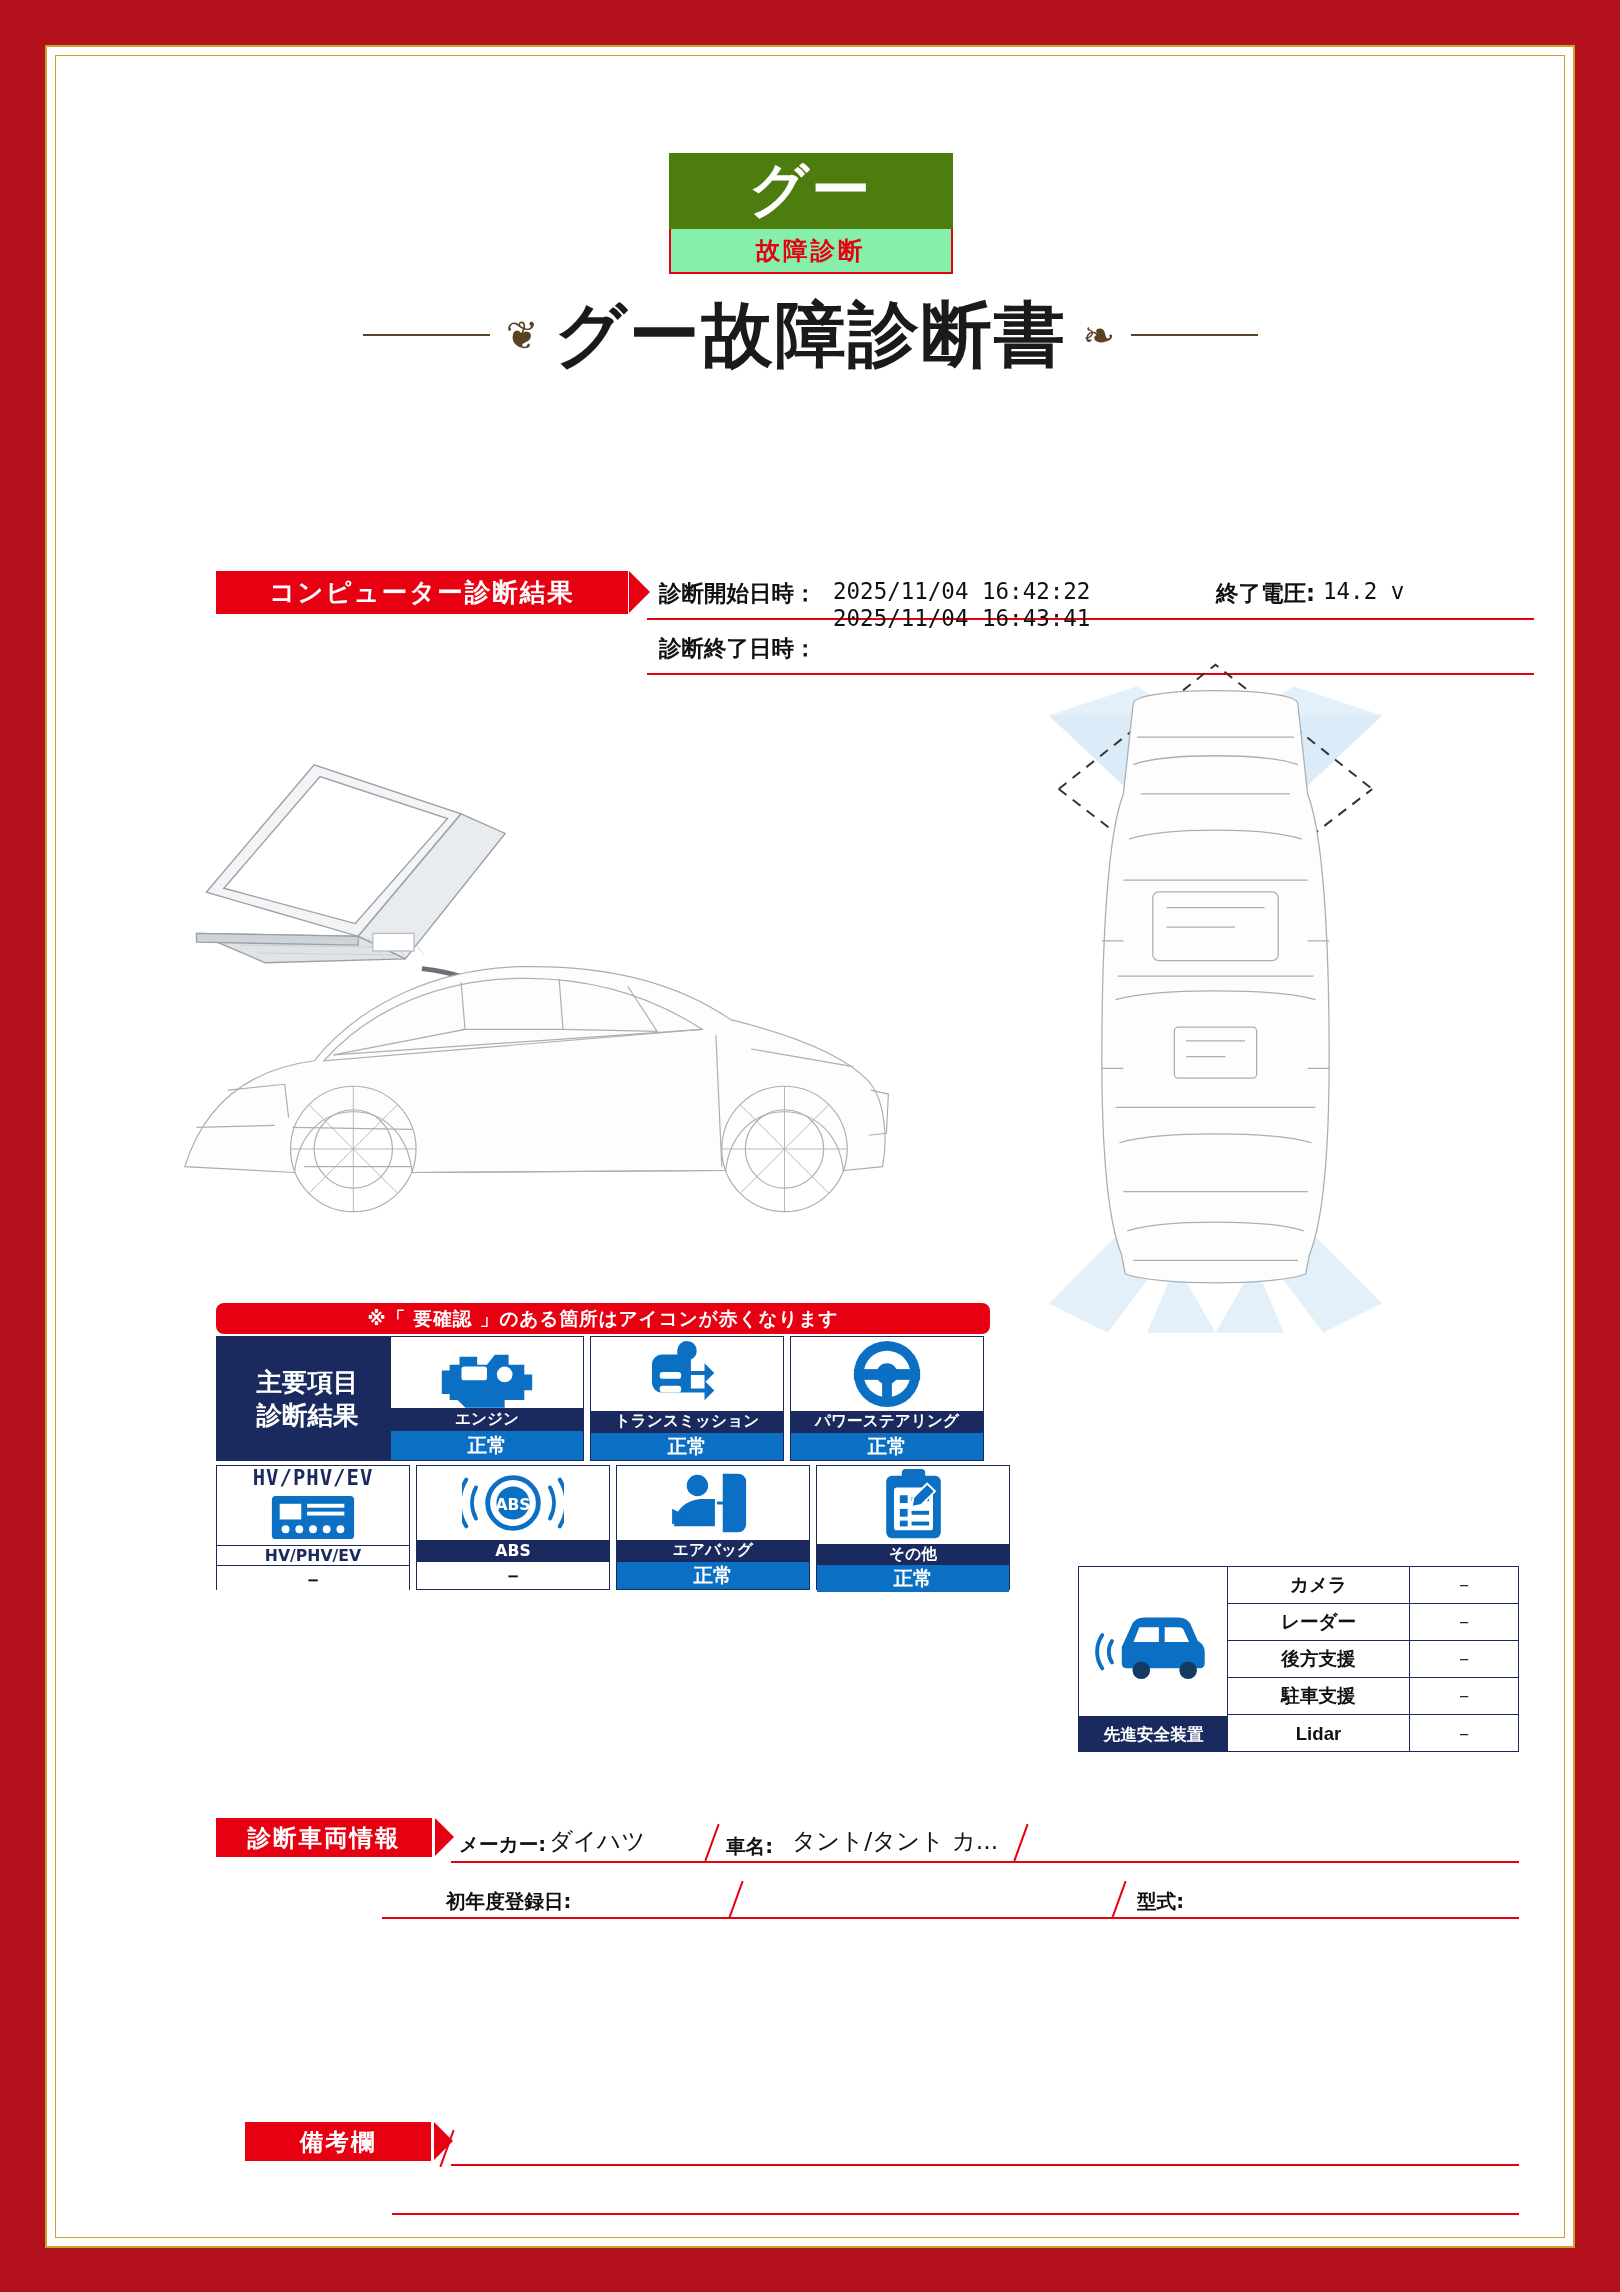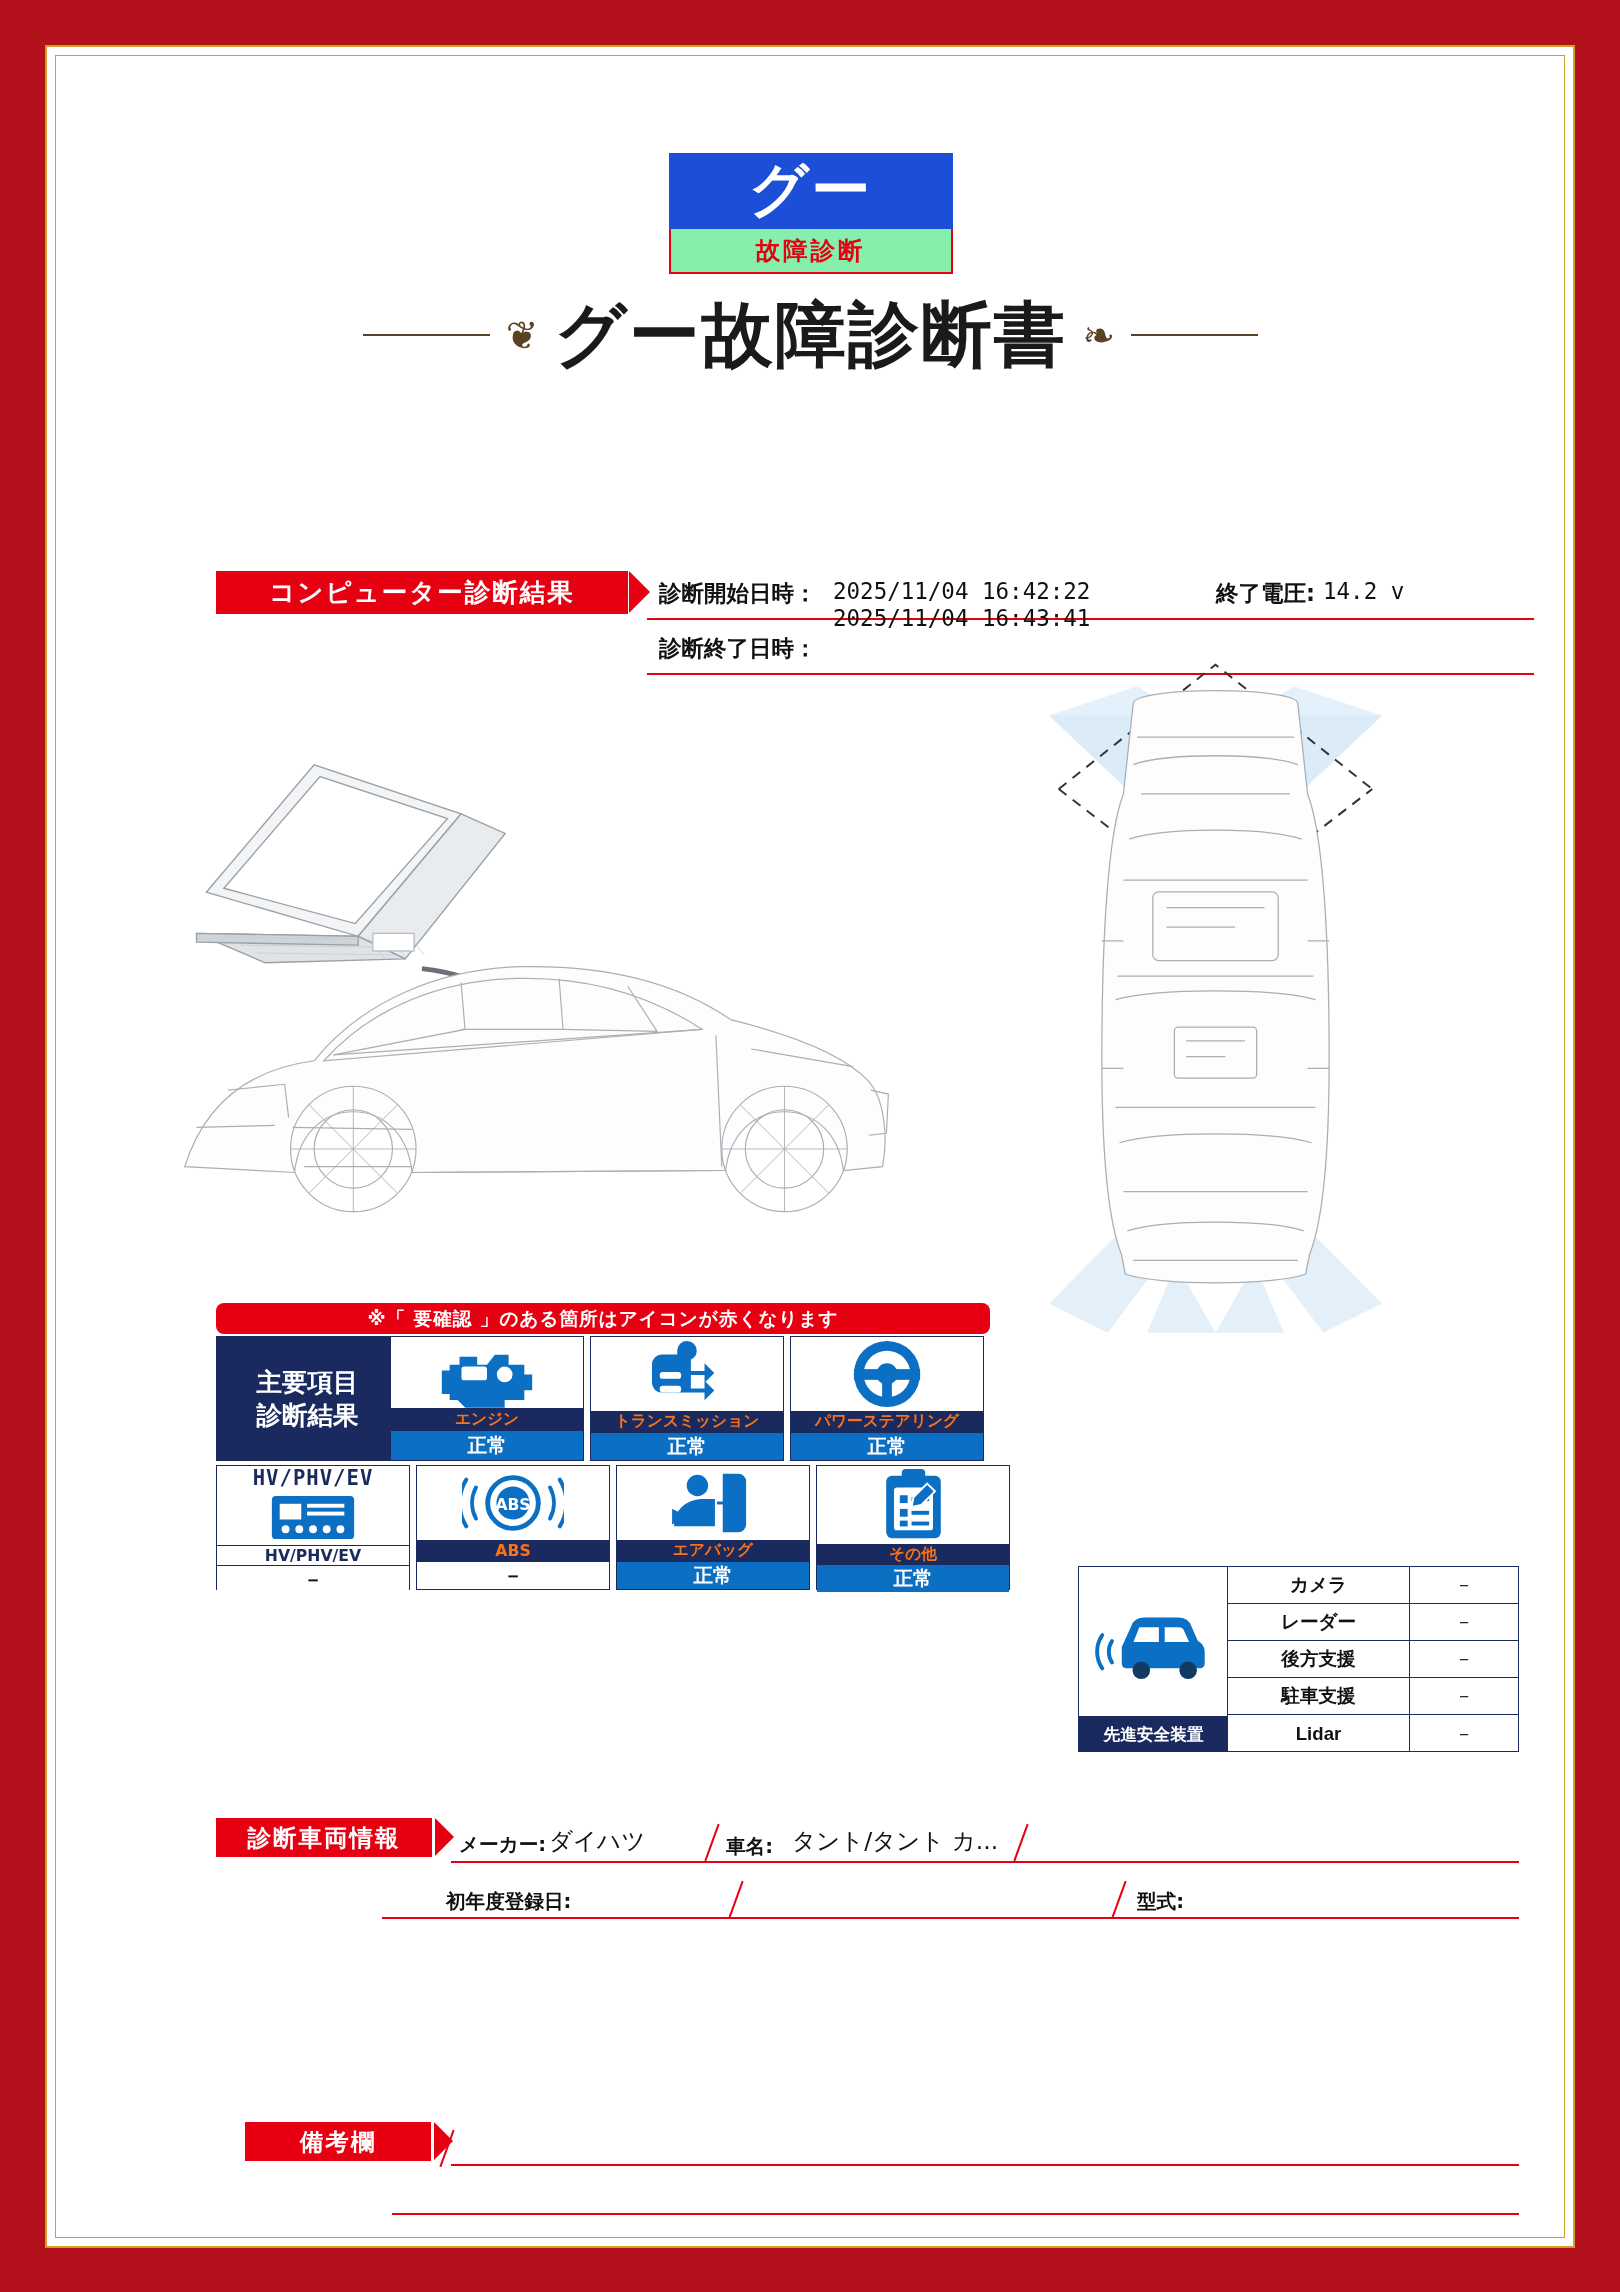--- a/index.html
+++ b/index.html
@@ -40,21 +40,21 @@
     position:absolute;left:59px;top:59px;width:1503px;height:2175px;
     background:#fff;
   }
 
   
   .logo{
     position:absolute;left:50%;transform:translateX(-50%);
     top:94px;width:284px;
   }
   .logo-top{
-    background:#1d4ed8;color:#fff;height:76px;
+    background:#4d7c0f;color:#fff;height:76px;
     display:flex;align-items:center;justify-content:center;
     font-size:59px;font-weight:bold;letter-spacing:2px;
     font-family:"DejaVu Sans", sans-serif;
   }
   .logo-bot{
     border:2.9px solid #e60012;border-top:none;color:#e60012;
     height:43px;display:flex;align-items:center;justify-content:center;
     font-size:24.5px;font-weight:bold;letter-spacing:2.9px;
     font-family:Liberation Serif, serif;background:#86efac;
   }
@@ -117,21 +117,21 @@
   }
   .item{
     position:absolute;width:194px;height:125px;border:1px solid #1b2a5e;
     box-sizing:border-box;background:#fff;
     display:flex;flex-direction:column;
   }
   .item .icon-box{
     flex:1;display:flex;align-items:center;justify-content:center;background:#fff;
   }
   .item .name{
-    height:26.5px;background:#1b2a5e;color:#f97316;font-size:15.7px;font-weight:bold;
+    height:26.5px;background:#1b2a5e;color:#ffffff;font-size:15.7px;font-weight:bold;
     display:flex;align-items:center;justify-content:center;font-family:"DejaVu Sans", sans-serif;
   }
   .item .name.hv{background:#fff;color:#1b2a5e;border-top:1px solid #1b2a5e;}
   .item .status{
     height:33px;background:#0b6fc4;color:#fff;font-size:19.6px;font-weight:bold;
     display:flex;align-items:center;justify-content:center;font-family:"DejaVu Sans", sans-serif;
   }
   .item .status.none{background:#fff;color:#111;border-top:1px solid #1b2a5e;}
   .item .hvlabel{
     height:29px;color:#1b2a5e;font-size:20.6px;font-weight:bold;

